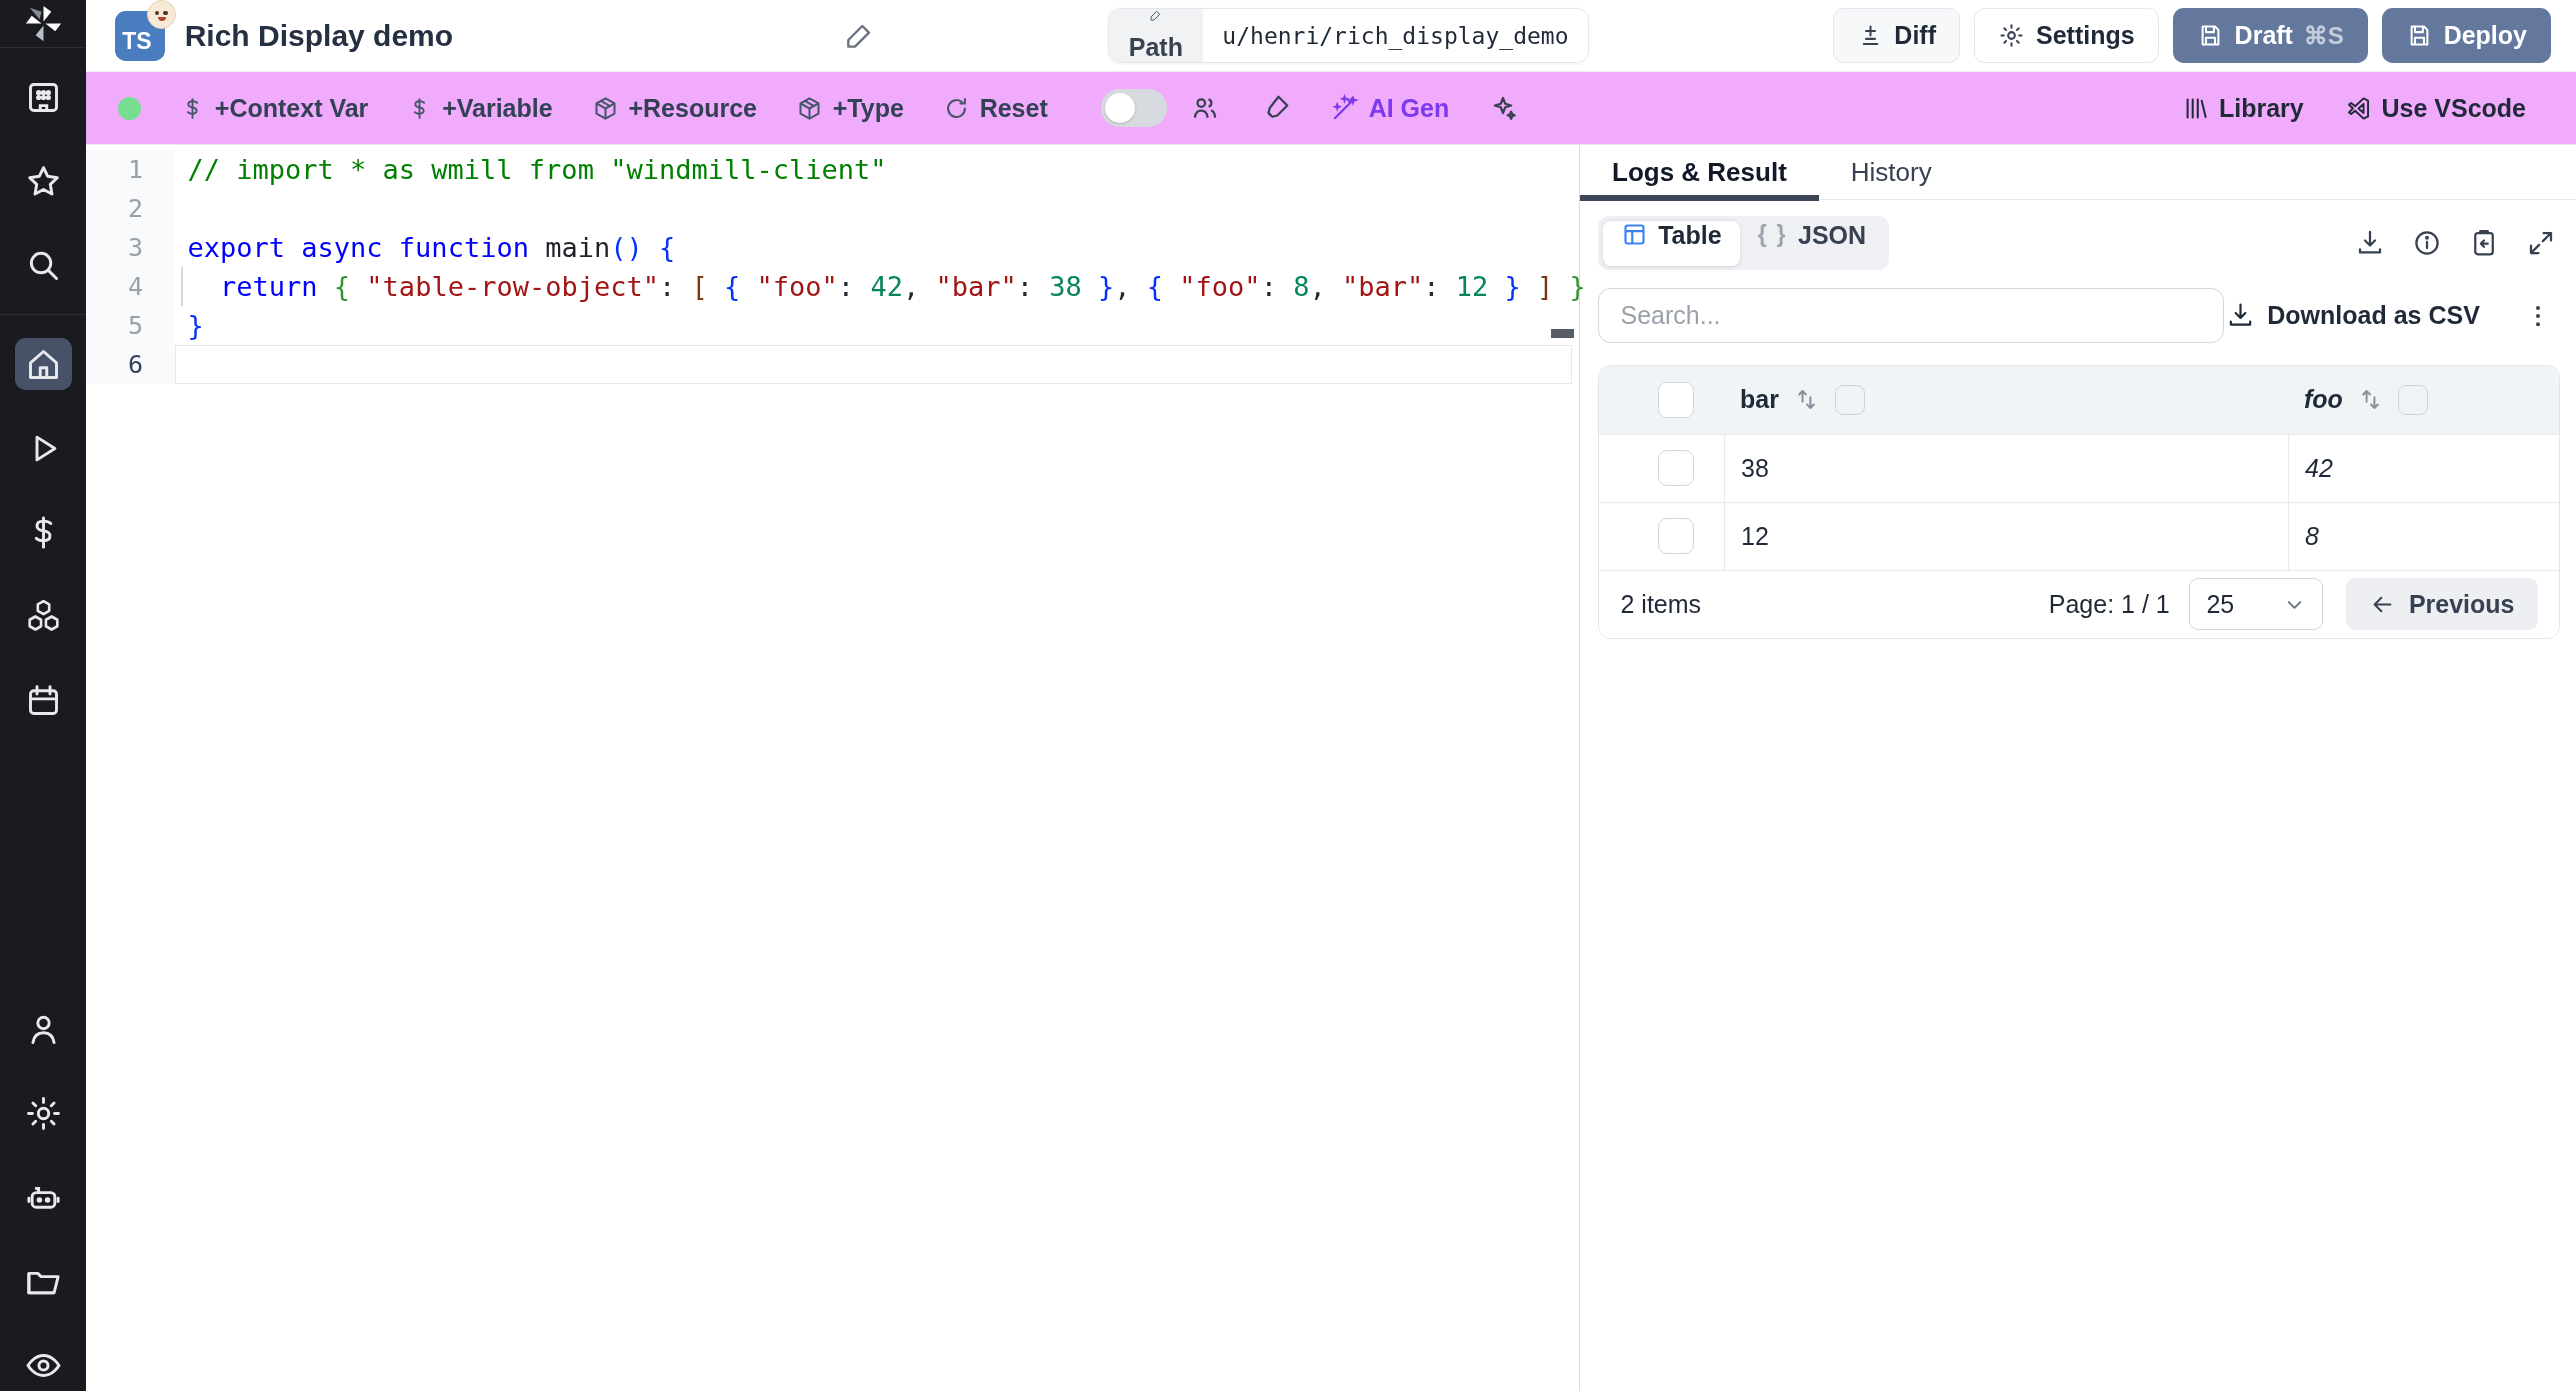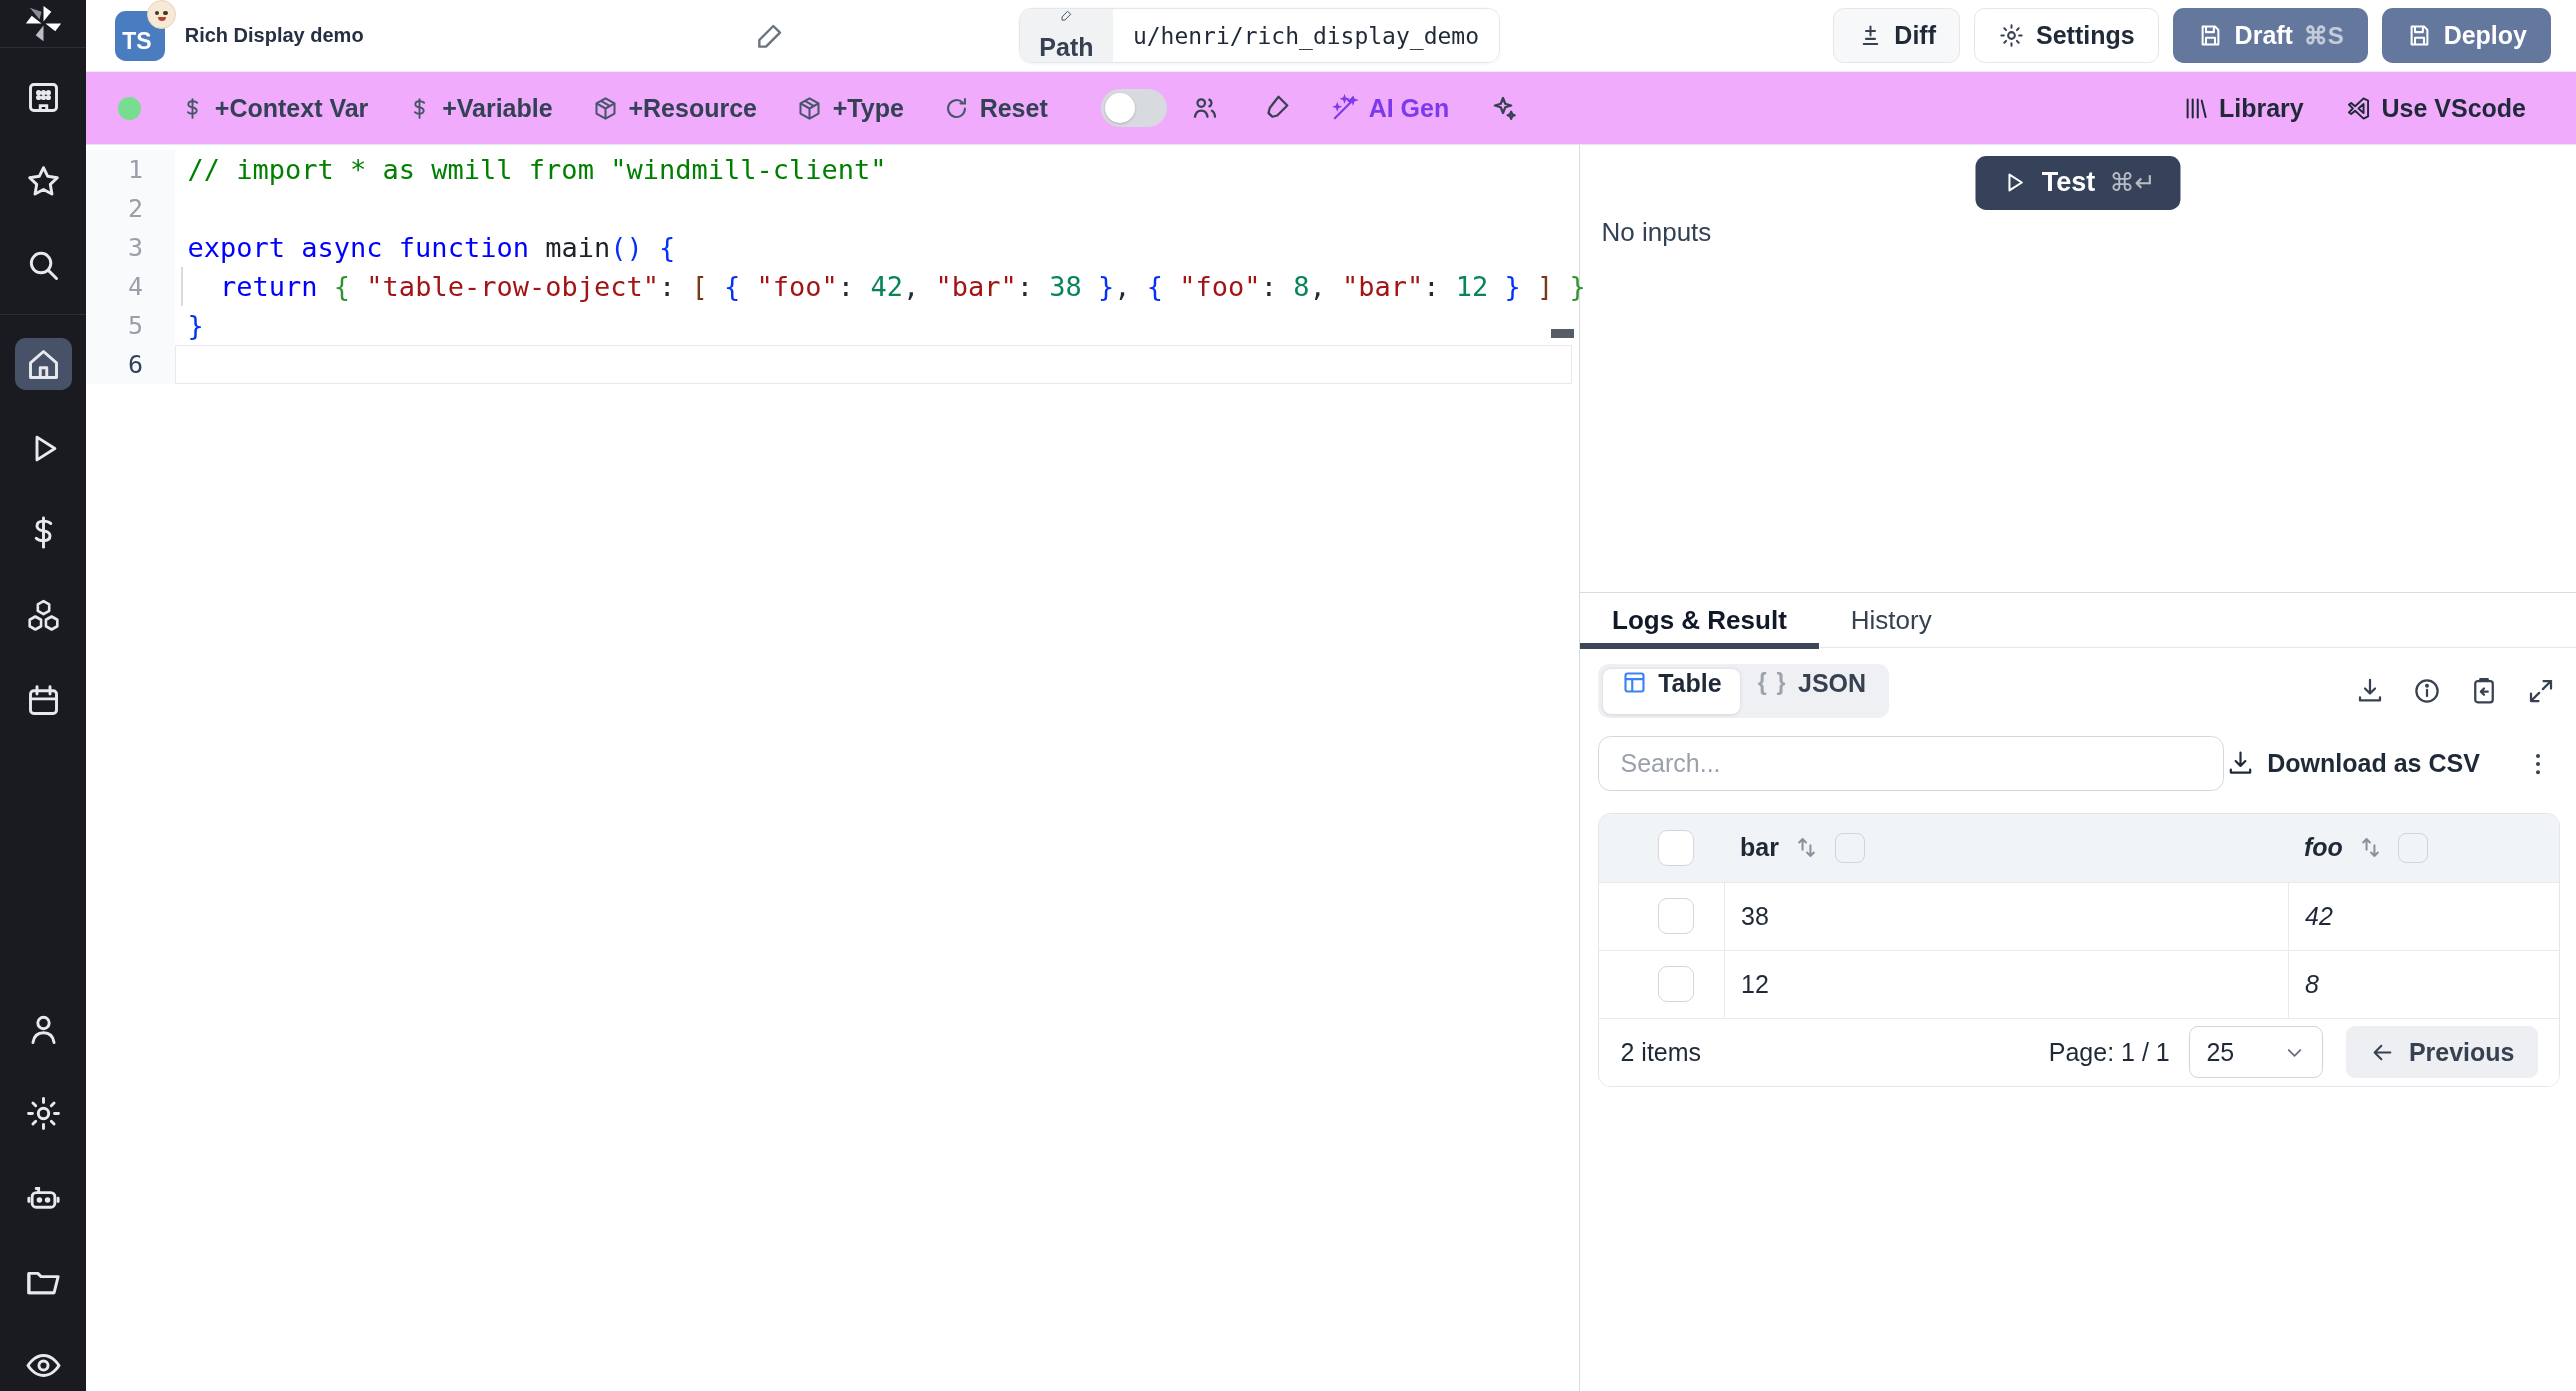--- a/index.html
+++ b/index.html
@@ -20,21 +20,21 @@
   .main { flex:1; display:flex; flex-direction:column; height:1392px; min-width:0; }
 
   
   .header { height:72px; display:flex; align-items:center; padding:0 25px 0 29px; border-bottom:1.8px solid #eceef1; background:#fff; }
   .ts-badge { position:relative; width:50px; height:50px; background:#4a7dbf; border-radius:10.7px; display:flex; align-items:flex-end; justify-content:flex-start; padding:0 0 5.4px 7.2px; }
   .ts-badge .ts-txt { color:#fff; font-weight:800; font-size:23px; letter-spacing:0; }
   .emoji-badge { position:absolute; top:-10.7px; right:-10.7px; width:29px; height:29px; border-radius:50%; background:#f6e9d6; border:1.8px solid #e7d4b8; }
   .emoji-badge i { position:absolute; width:4.5px; height:4.5px; border-radius:50%; background:#4a3524; top:9.8px; }
   .emoji-badge i.l { left:7.2px; } .emoji-badge i.r { right:7.2px; }
   .emoji-badge b { position:absolute; width:7.2px; height:4.5px; border-radius:0 0 7.2px 7.2px; background:#b0452f; left:10.7px; top:16px; }
-  .title { margin-left:19.7px; font-size:20px; font-weight:700; color:#263043; }
+  .title { margin-left:19.7px; font-size:30px; font-weight:700; color:#263043; }
   .hdr-pencil { margin-left:390px; background:none; border:none; cursor:pointer; }
   .path-group { margin-left:233px; display:flex; align-items:stretch; height:55px; border:1.8px solid #e3e6ea; border-radius:12.5px; overflow:hidden; box-shadow:0 0.9px 2.7px rgba(0,0,0,0.05); cursor:pointer; }
   .path-label { display:flex; align-items:center; gap:10.7px; background:#f0f2f4; padding:0 19.7px; font-size:25px; font-weight:600; color:#374151;flex-direction:column; }
   .path-value { display:flex; align-items:center; padding:0 19.7px; background:#fff; font-family:"DejaVu Sans Mono", monospace; font-size:23px; color:#1f2937; }
   .hdr-right { margin-left:auto; display:flex; align-items:center; gap:14.3px; }
   .btn { display:flex; align-items:center; gap:10.7px; height:55px; padding:0 23px; border-radius:10.7px; font-size:25px; font-weight:600; cursor:pointer; border:1.8px solid transparent; }
   .btn-light { background:#f7f8f9; border-color:#e3e6ea; color:#1f2937; }
   .btn-white { background:#fff; border-color:#e3e6ea; color:#1f2937; }
   .btn-slate { background:#64789e; color:#fff; font-weight:700; }
   .btn-slate .kbd { color:rgba(255,255,255,0.62); font-weight:600; font-size:24px; }
@@ -399,30 +399,20 @@
           <div class="code-line active-line">
             <div class="gutter">6</div>
             <div class="line-box"></div>
             <div class="code-text"></div>
           </div>
         </div>
       <div class="scroll-mark"></div>
     </div>
 
     <div class="rpanel">
-      <div class="runner">
-        <button class="test-btn">
-          <svg width="27" height="27" viewBox="0 0 24 24" fill="none" stroke="#fff" stroke-width="1.8" stroke-linejoin="round">
-              <path d="M8 5l11 7-11 7z"></path>
-            </svg>
-          <span>Test</span>
-          <span class="kbd">⌘↵</span>
-        </button>
-        <div class="no-inputs">No inputs</div>
-      </div>
 
       <div class="tabs">
         <button class="tab active">Logs &amp; Result</button>
         <button class="tab">History</button>
       </div>
 
       <div class="viewer">
         <div class="view-row1">
           <div class="segmented">
             <button class="seg-opt active">

